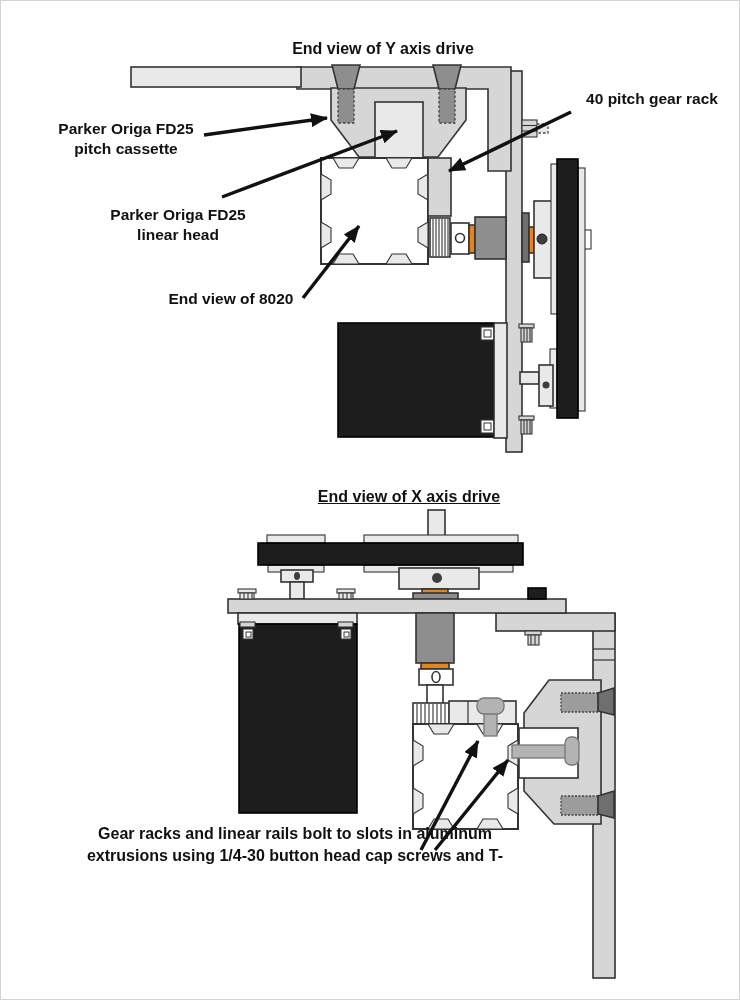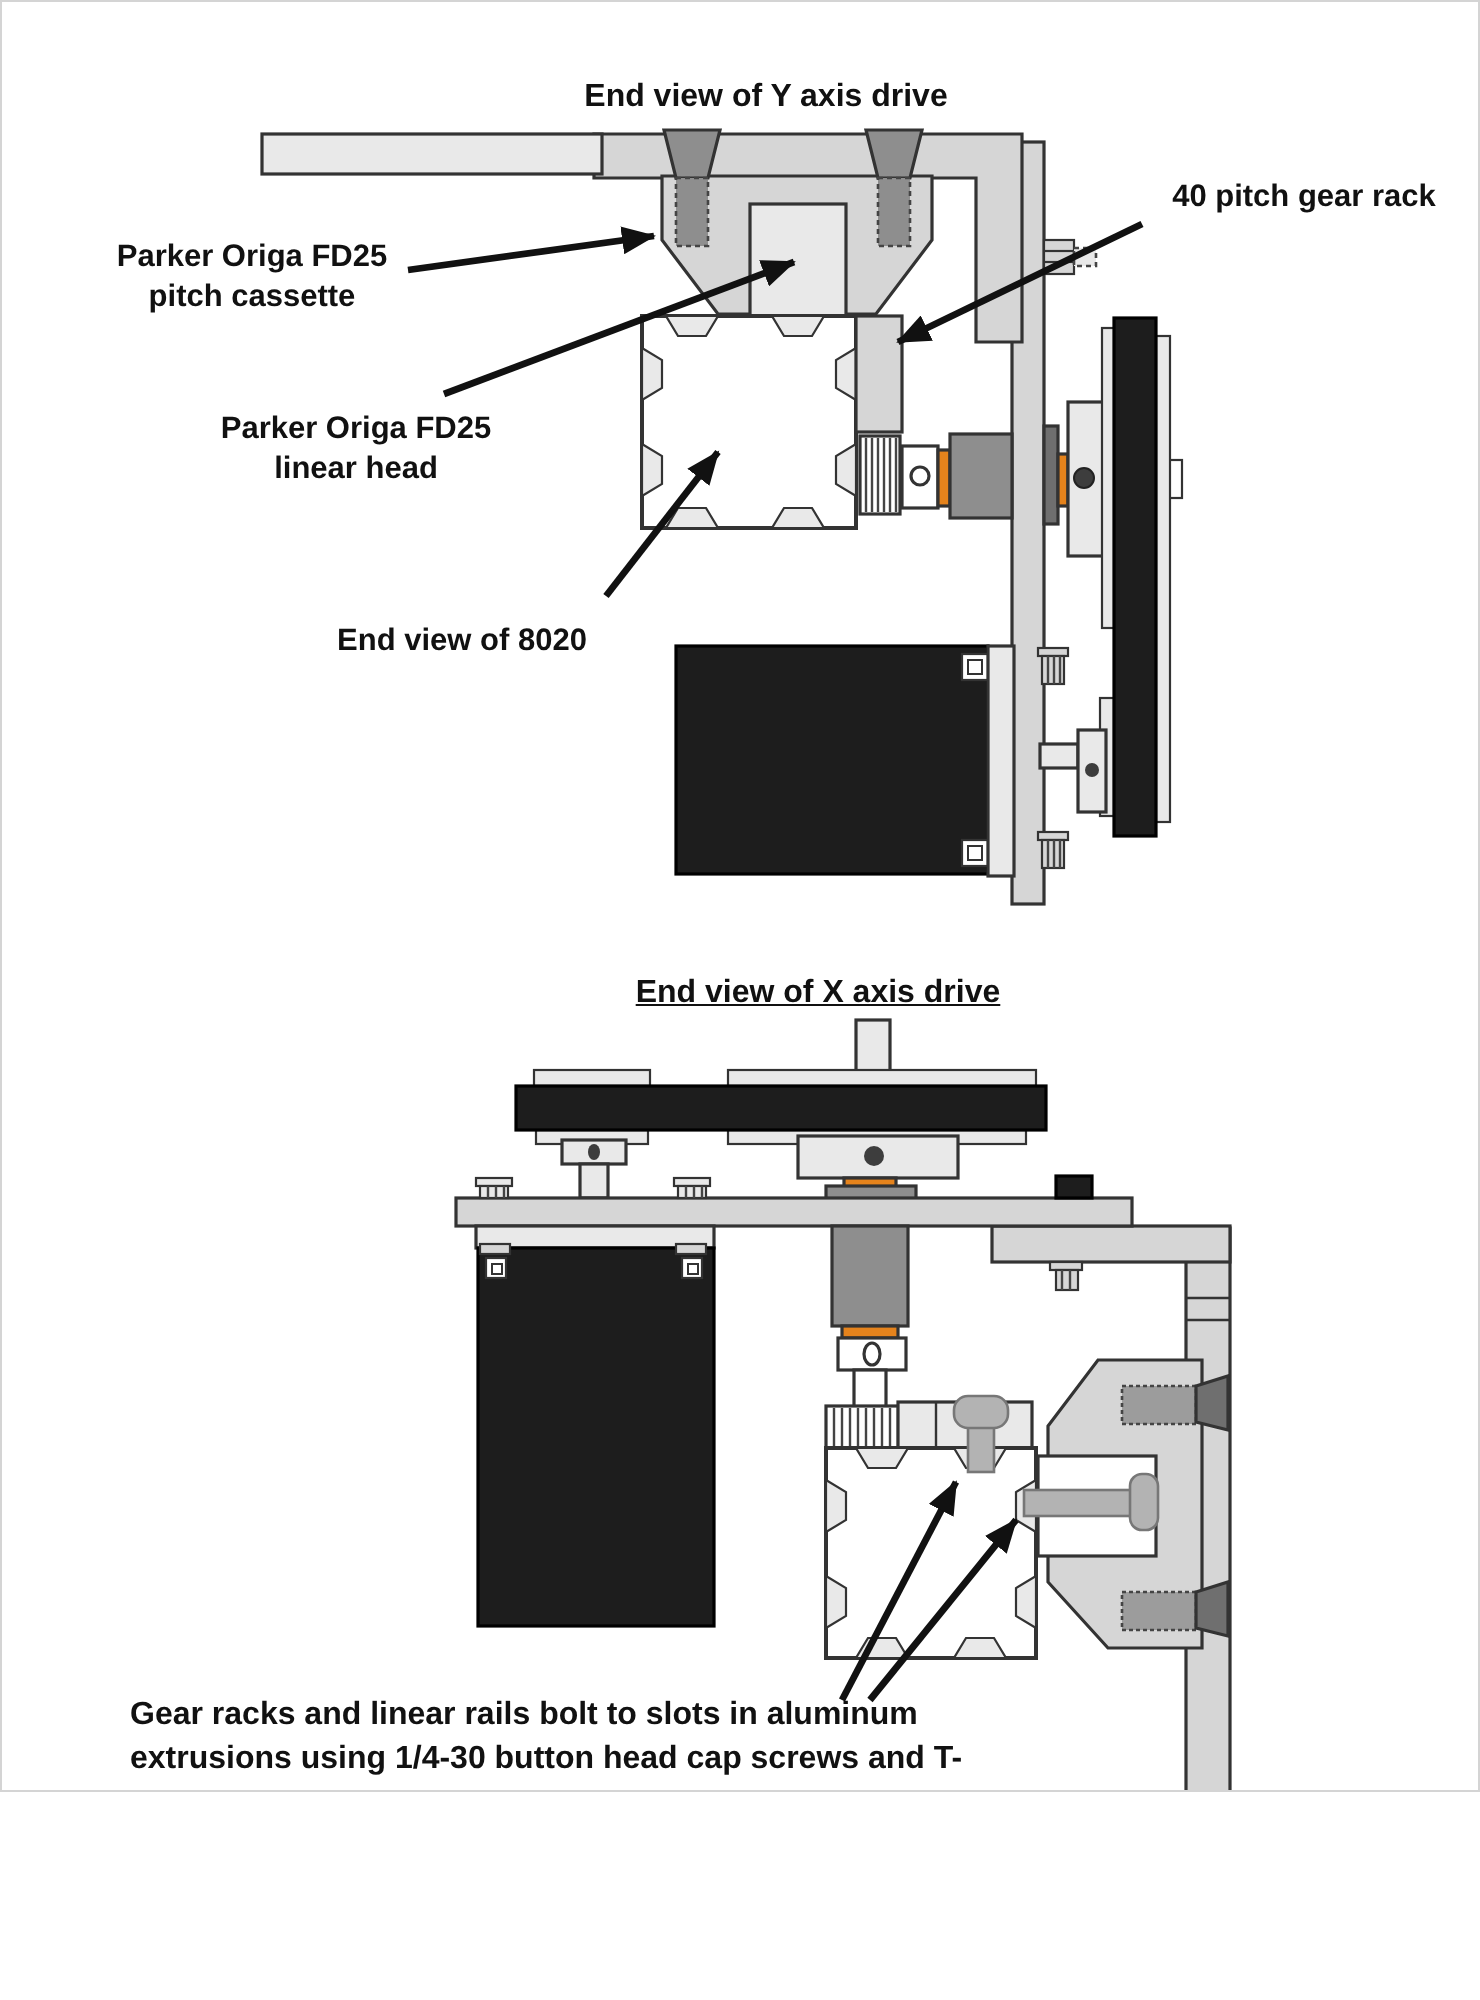--- a/index.html
+++ b/index.html
@@ -2,21 +2,21 @@
 <html style="--outline: #333333; --light-gray: #d6d6d6; --lighter-gray: #e9e9e9; --white: #ffffff; --mid-gray: #8e8e8e; --dark-gray: #6f6f6f; --screw-gray: #b3b3b3; --orange: #e5831c; --black-part: #1d1d1d; --arrow: #111111; --text: #111111;"><head>
 <meta charset="utf-8">
 <style>
   :root{
     --outline:#333333; --light-gray:#d6d6d6; --lighter-gray:#e9e9e9;
     --white:#ffffff; --mid-gray:#8e8e8e; --dark-gray:#6f6f6f;
     --screw-gray:#b3b3b3; --orange:#e5831c; --black-part:#1d1d1d;
     --arrow:#111111; --text:#111111; --frame:#d4d4d4; --bg:#ffffff;
   }
   html,body{margin:0;padding:0;background:#fff;}
-  .canvas{position:relative;width:740px;height:896px;background:var(--bg);
+  .canvas{position:relative;width:740px;height:1000px;background:var(--bg);
           border:1px solid var(--frame);box-sizing:border-box;overflow:hidden;
           font-family:"Liberation Sans", sans-serif;}
   svg{position:absolute;left:0;top:0;}
   .oln{stroke:var(--outline);stroke-width:1.6;}
   .th1{stroke:var(--outline);stroke-width:1.1;}
   .f-lg{fill:var(--light-gray);} .f-lgr{fill:var(--lighter-gray);}
   .f-wh{fill:var(--white);} .f-mg{fill:var(--mid-gray);}
   .f-dg{fill:var(--dark-gray);}
   .f-or{fill:var(--orange);} .f-bk{fill:var(--black-part);}
   .blk{stroke:#000;stroke-width:1.6;}
@@ -324,24 +324,24 @@
 
   <div class="lbl" style="left:566px;top:88px;width:170px;">
     <div>40 pitch gear rack</div>
   </div>
 
   <div class="lbl" style="left:77px;top:204px;width:200px;">
     <div>Parker Origa FD25</div>
     <div>linear head</div>
   </div>
 
-  <div class="lbl" style="left:130px;top:310px;width:200px;">
+  <div class="lbl" style="left:130px;top:288px;width:200px;">
     <div>End view of 8020</div>
   </div>
 
   <div class="lbl title" style="left:288px;top:486px;width:240px;text-decoration:underline;">End view of X axis drive</div>
 
-  <div class="caption" style="left:64px;top:846px;width:460px;">
+  <div class="caption" style="left:64px;top:822px;width:460px;text-align:center;">
     <div>Gear racks and linear rails bolt to slots in aluminum</div>
     <div>extrusions using 1/4-30 button head cap screws and T-</div>
   </div>
 
 </div>
 
 </body></html>

